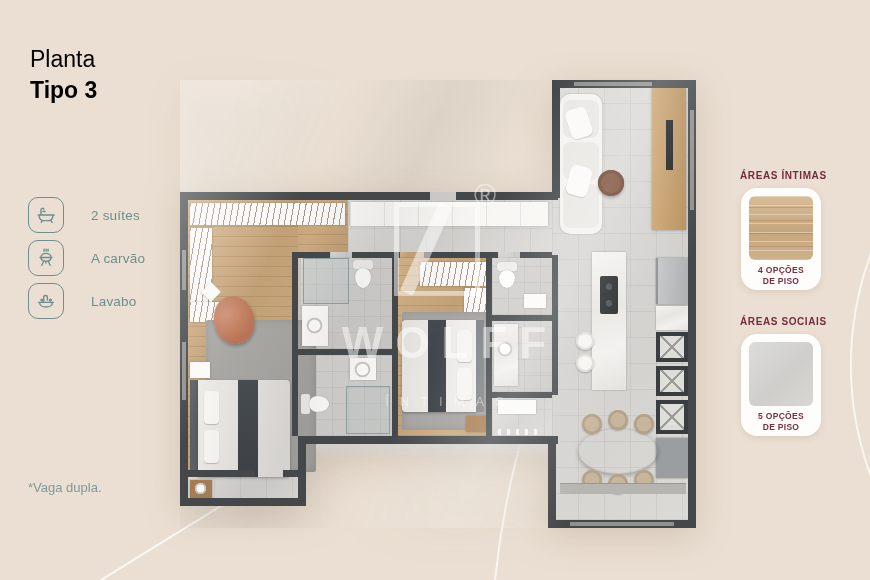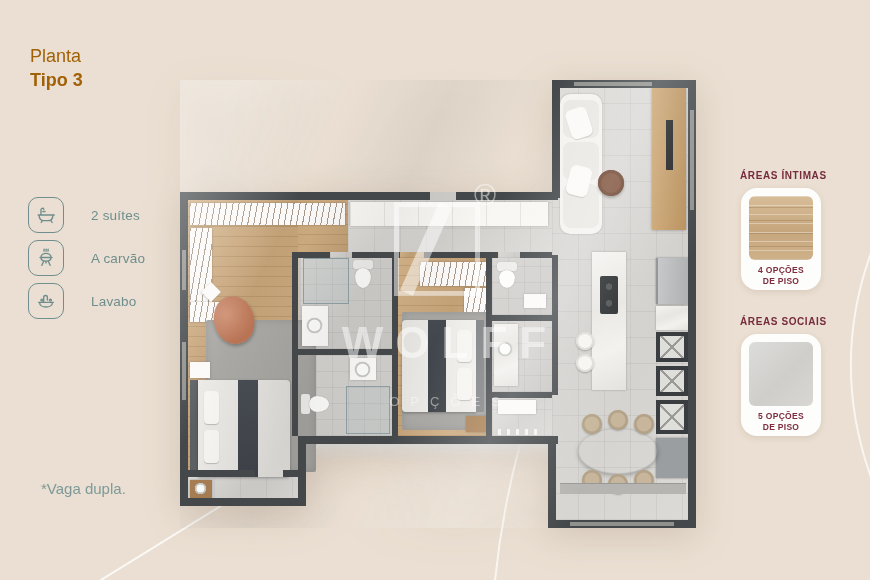--- a/index.html
+++ b/index.html
@@ -3,32 +3,32 @@
 <meta charset="utf-8">
 <style>
   html,body{margin:0;padding:0;}
   body{
     width:870px;height:580px;position:relative;overflow:hidden;
     background:#eadfd2;
     font-family:"Liberation Sans", sans-serif;
     -webkit-font-smoothing:antialiased;
   }
   
-  .title{position:absolute;left:30px;top:44px;font-size:18px;line-height:1.35;color:#a16207;}
+  .title{position:absolute;left:30px;top:44px;font-size:23px;line-height:1.35;color:#000000;}
   .title .t1{font-weight:400;display:block;}
   .title .t2{font-weight:700;display:block;}
   .amenities{position:absolute;left:28px;top:198px;}
   .amenity{display:flex;align-items:center;height:34px;margin-bottom:9px;}
   .amenity .icon-box{
     width:34px;height:34px;border:1.6px solid #6f8e8e;border-radius:10px;
     display:flex;align-items:center;justify-content:center;flex:0 0 auto;
   }
   .amenity .lbl{margin-left:27px;font-size:13.5px;color:#6f8e8e;letter-spacing:.2px;}
   .amenity sup{font-size:8px;vertical-align:super;}
-  .footnote{position:absolute;left:41px;top:480px;font-size:15px;color:#7d9a99;}
+  .footnote{position:absolute;left:28px;top:480px;font-size:13px;color:#7d9a99;}
   
   .opt-heading{position:absolute;font-size:10px;font-weight:700;color:#752b3d;letter-spacing:.6px;}
   .opt-card{
     position:absolute;width:80px;height:102px;background:#fdfdfc;border-radius:16px;
     box-shadow:0 2px 6px rgba(120,95,70,.14);text-align:center;
   }
   .opt-card .swatch{width:64px;height:64px;margin:8px auto 5px auto;border-radius:6px;}
   .swatch.wood{
     background:
       repeating-linear-gradient(0deg, rgba(255,255,255,.35) 0 1px, rgba(0,0,0,0) 1px 9px),
@@ -286,15 +286,15 @@
   <div class="win" style="left:2px;top:262px;width:4px;height:58px;"></div>
   <div class="win" style="left:390px;top:442px;width:104px;height:4px;"></div>
 
   <div class="lightsweep"></div>
   <div class="watermark">
     <div class="wm-square">
         <div class="wm-diag"></div>
       </div>
     <div class="wm-reg">®</div>
     <div class="wm-brand">WOLFF</div>
-    <div class="wm-sub">OPÇÕES</div>
+    <div class="wm-sub">ÍNTIMAS</div>
   </div>
 </div>
 
 </body></html>

